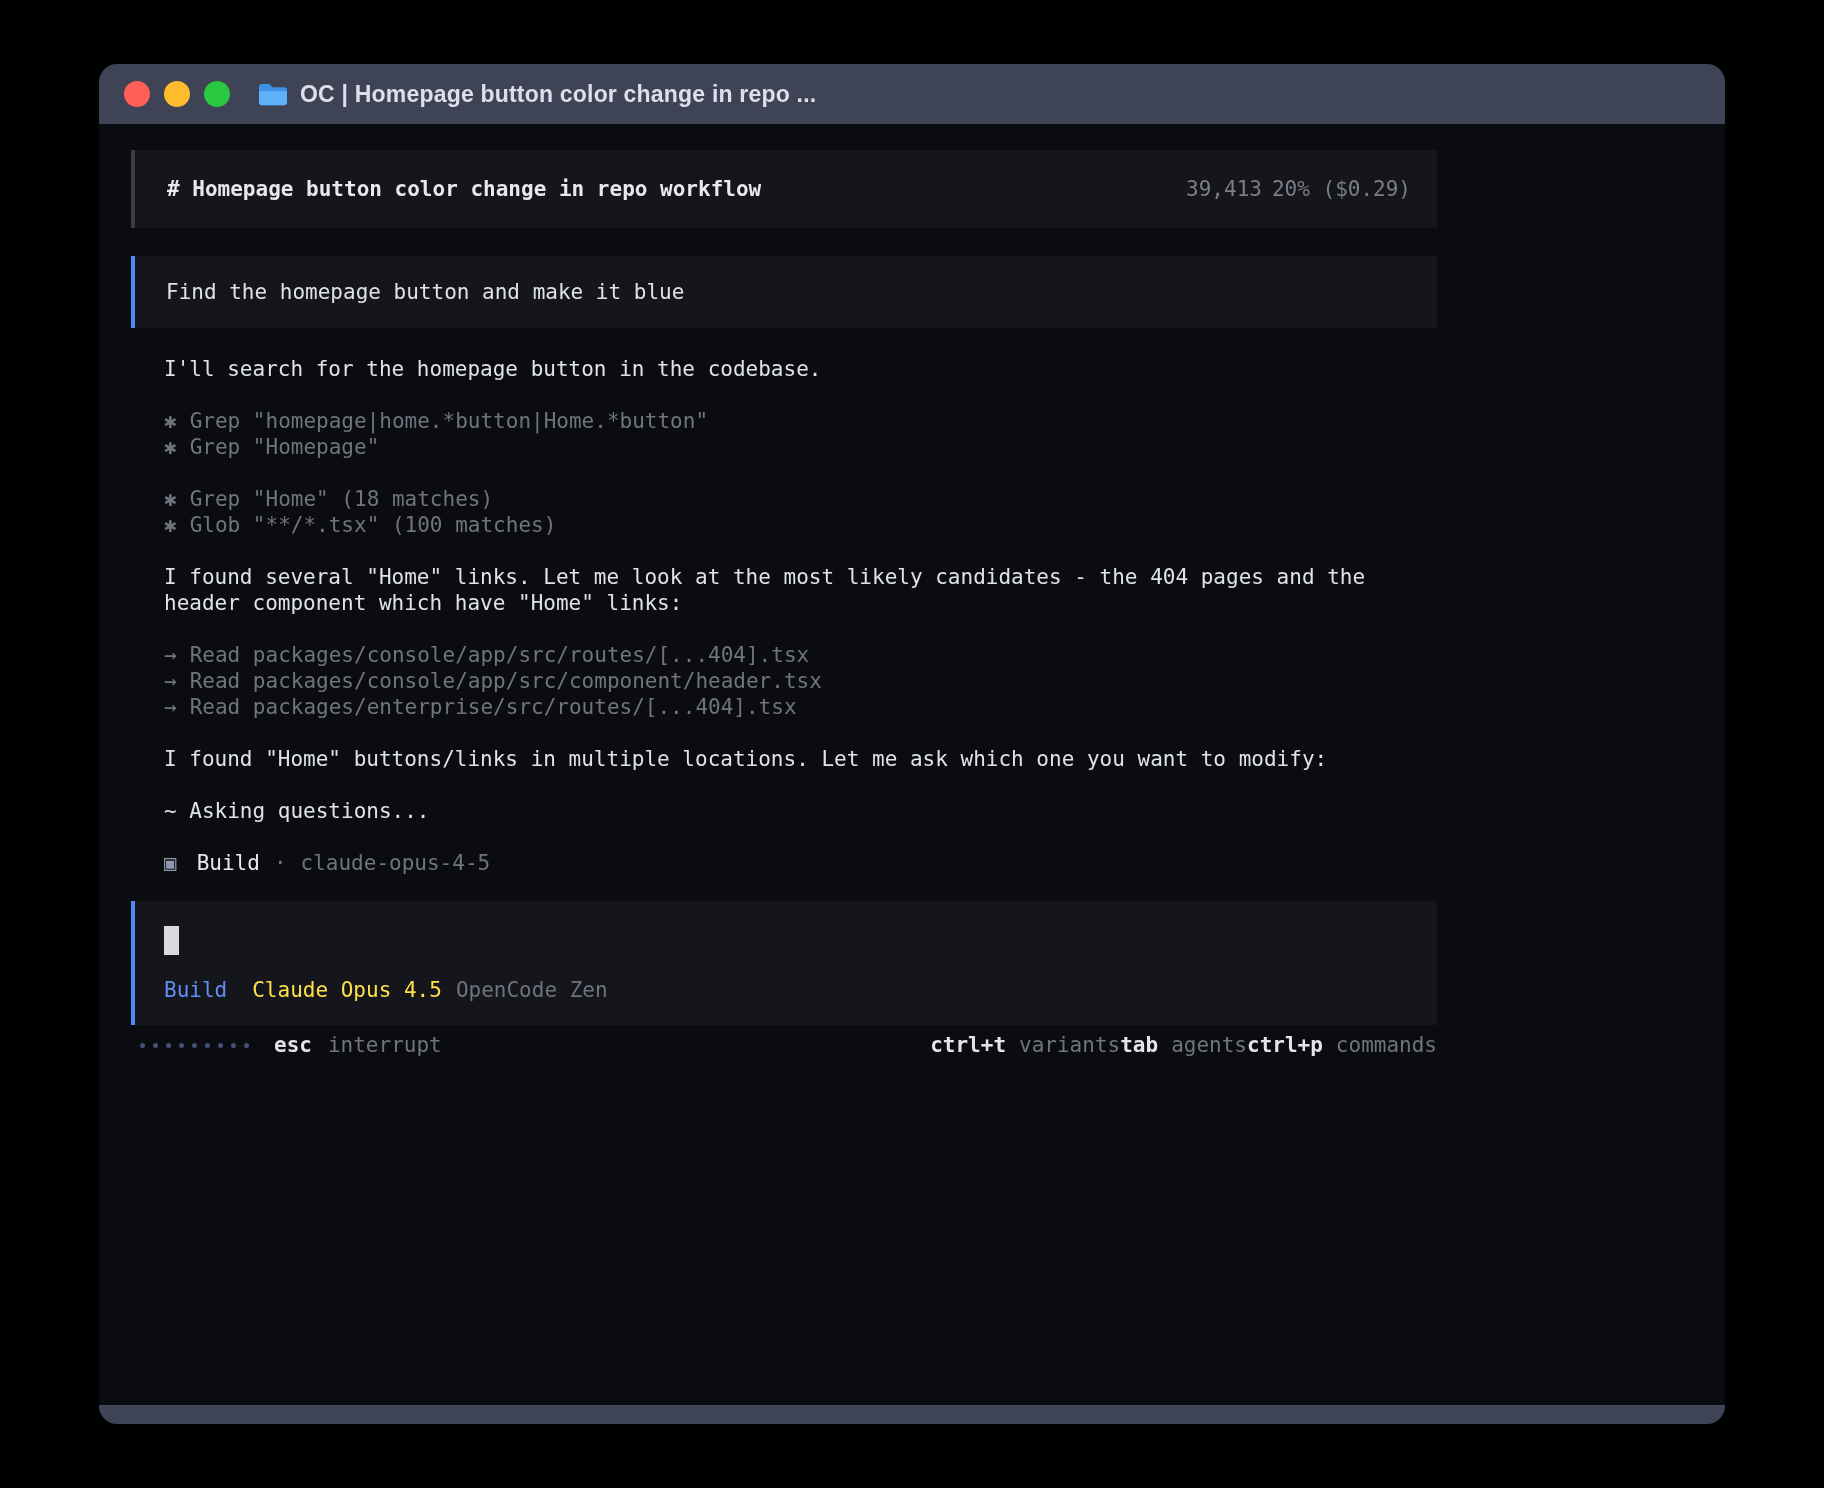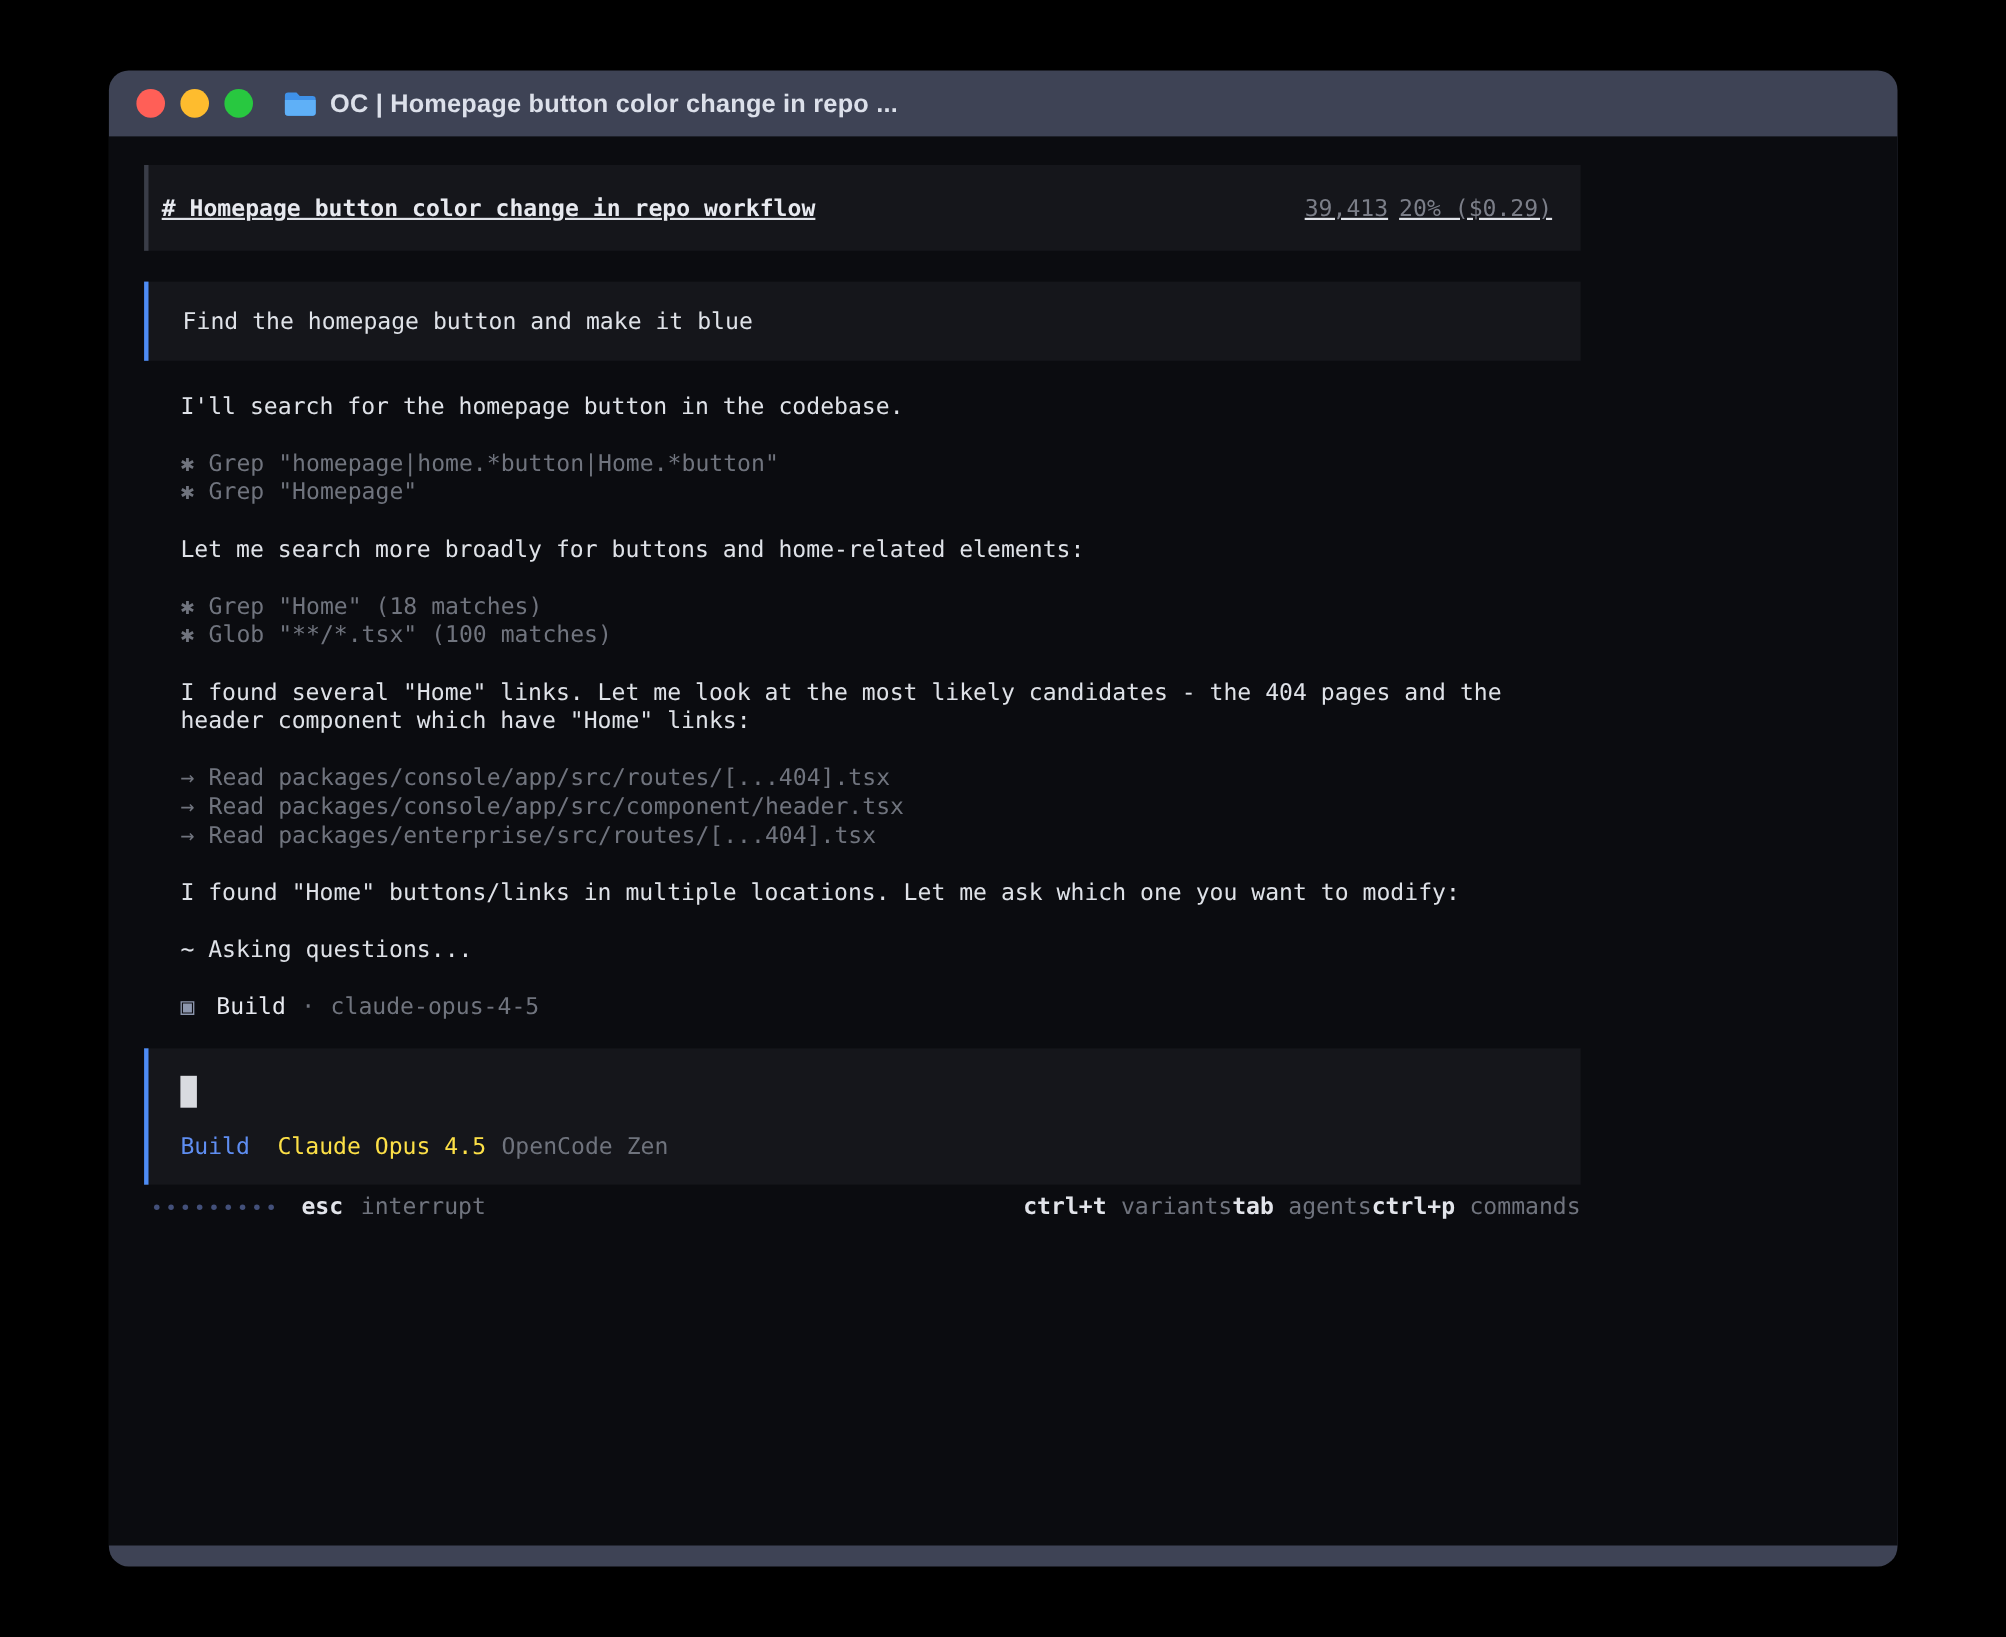--- a/index.html
+++ b/index.html
@@ -29,21 +29,21 @@
   
   .terminal {
     flex:1; margin-bottom:19px; background:#0b0c10;
     padding:26px 0 0 32px; overflow:hidden;
     font-family:"DejaVu Sans Mono", "Liberation Mono", monospace;
     font-size:21px; line-height:26px; color:#dfe2e8;
   }
 
   .panel { width:1306px; background:#15161b; border-left:4px solid #3a3d48; }
 
-  .session-header { height:78px; display:flex; align-items:center; padding:0 26px 0 12px;text-decoration:underline; }
+  .session-header { height:78px; display:flex; align-items:center; padding:0 26px 0 32px; }
   .session-title { font-weight:700; color:#e7e9ef; flex:1; white-space:nowrap; }
   .session-stats { display:flex; gap:10px; color:#7b7e88; white-space:nowrap; }
 
   .user-msg { height:72px; margin-top:28px; display:flex; align-items:center;
               padding-left:31px; border-left-color:#4e8cf5; }
 
   
   .transcript { margin-top:28px; margin-left:33px; width:1273px; }
   .group { margin-top:26px; }
   .group:first-child { margin-top:0; }
@@ -122,23 +122,20 @@
         <div class="tool-line muted">
           <span>✱</span>
           <span class="lbl">Grep "homepage|home.*button|Home.*button"</span>
         </div>
         <div class="tool-line muted">
           <span>✱</span>
           <span class="lbl">Grep "Homepage"</span>
         </div>
       </div>
 
-      <div class="group">
-        <div>Let me search more broadly for buttons and home-related elements:</div>
-      </div>
 
       <div class="group">
         <div class="tool-line muted">
           <span>✱</span>
           <span class="lbl">Grep "Home" (18 matches)</span>
         </div>
         <div class="tool-line muted">
           <span>✱</span>
           <span class="lbl">Glob "**/*.tsx" (100 matches)</span>
         </div>

